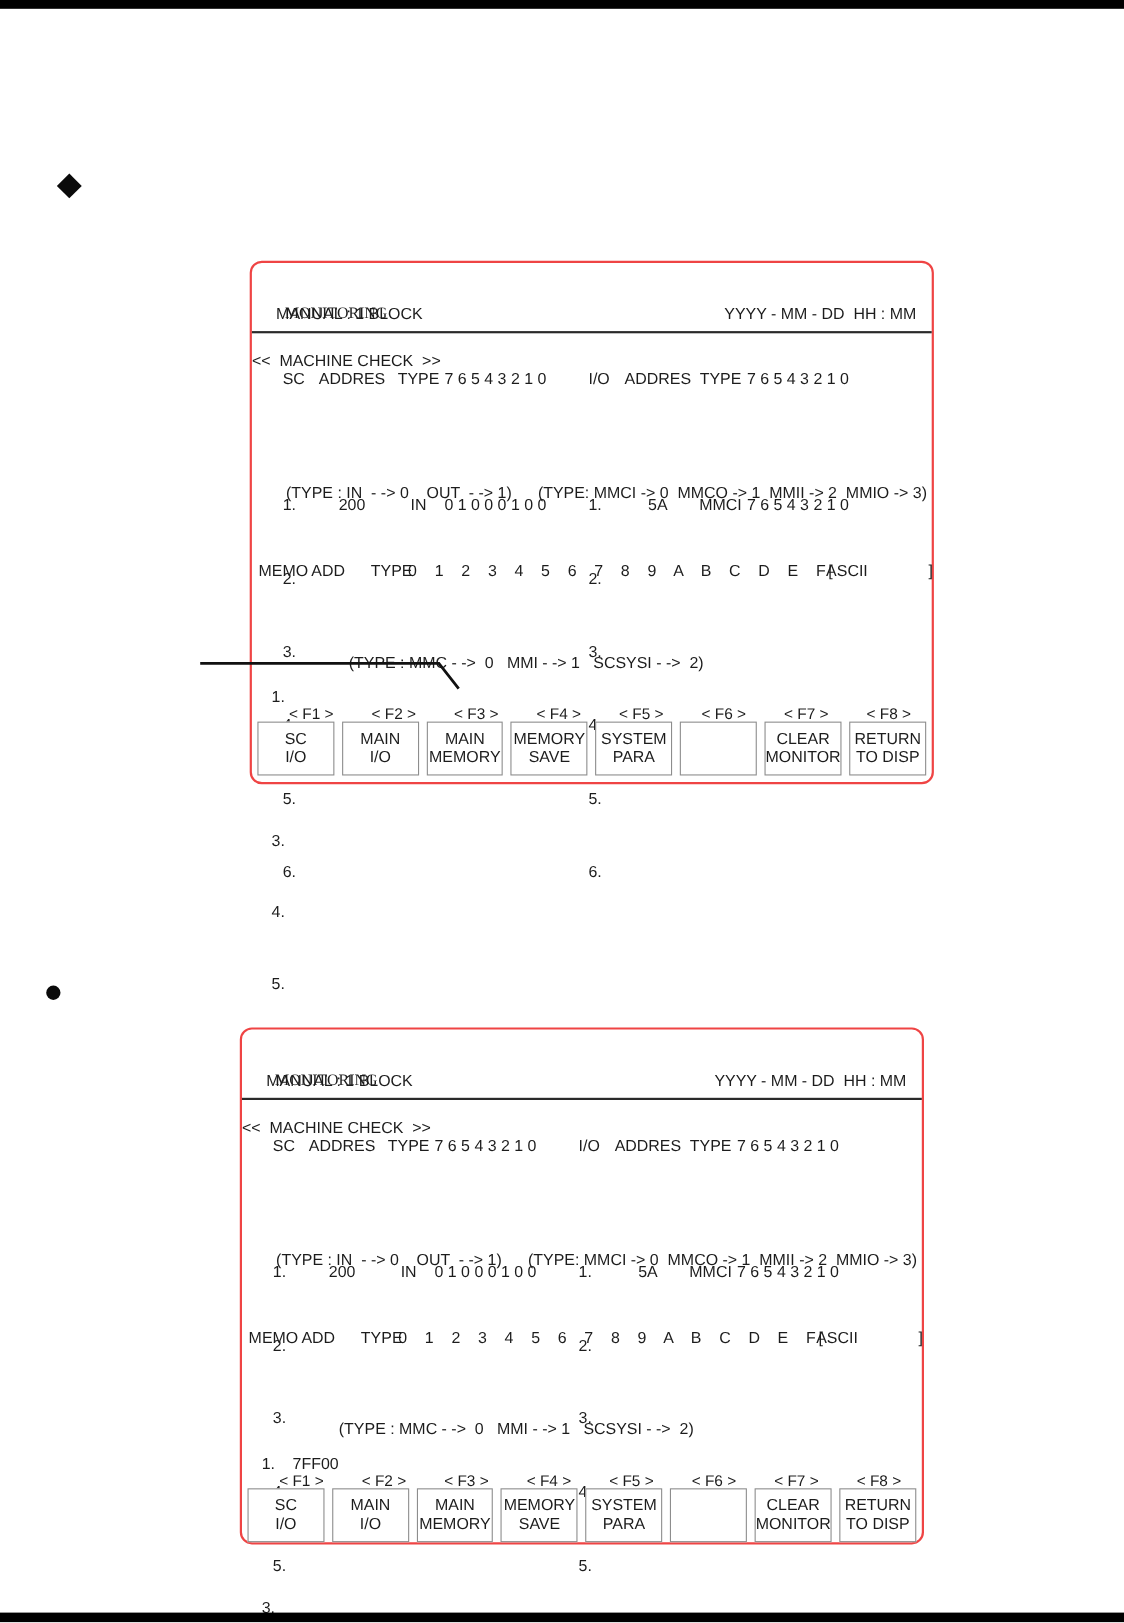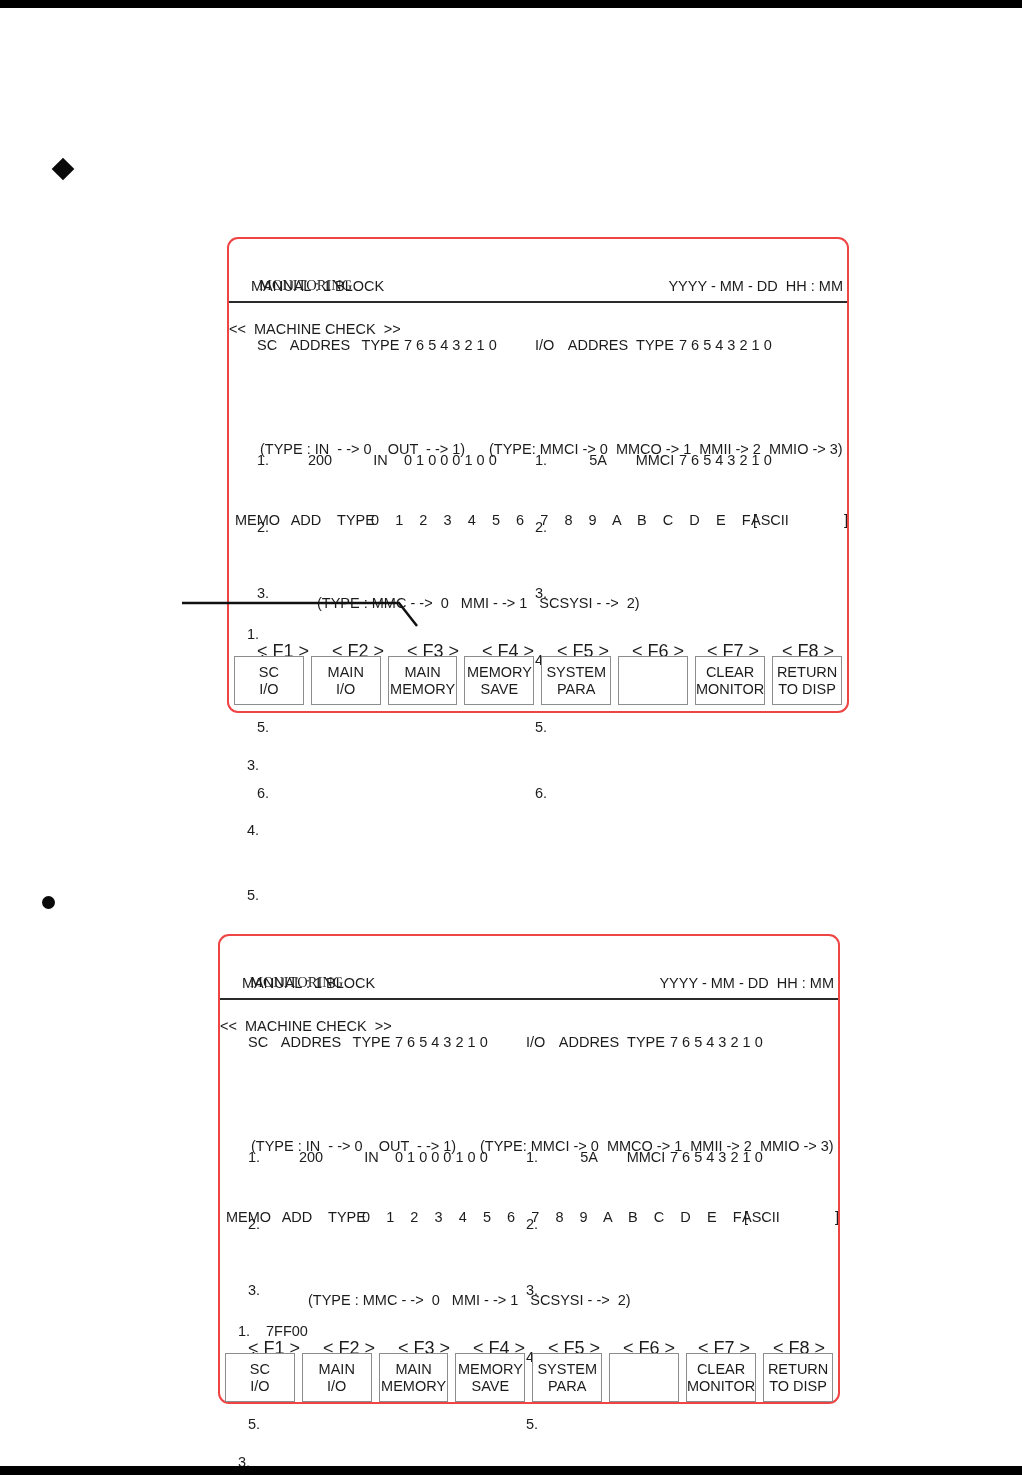--- a/index.html
+++ b/index.html
@@ -11,52 +11,52 @@
   .bullet-circle{position:absolute;left:42px;top:896px;width:13px;height:13px;border-radius:50%;background:#0a0a0a;}
 
   .screen{position:absolute;width:622px;background:#fff;border:2px solid #ef4444;border-radius:11px;
           box-sizing:border-box;font-size:14.5px;white-space:pre;}
   #screen1{left:227px;top:237px;height:476px;}
   #screen2{left:218px;top:934px;height:470px;}
 
   .titlebar{position:relative;height:30px;border-bottom:2px solid #2a2a2a;}
   .tb-left{position:absolute;left:22px;top:0;line-height:30px;}
   .tb-center{position:absolute;left:0;right:0;top:0;text-align:left;line-height:30px;margin-top:43px;}
-  .tb-right{position:absolute;right:4px;top:0;line-height:30px;}
+  .tb-right{position:absolute;right:14px;top:0;line-height:30px;}
 
   .monitoring{position:absolute;left:30px;top:38px;font-family:Liberation Serif, serif;}
 
   .iotable{position:absolute;top:64px;}
   .sc-t{left:28px;width:272px;}
   .io-t{left:306px;width:300px;}
   .trow{display:flex;height:18.6px;align-items:center;}
   .trow.hd{height:20px;}
   .sc-t .c1{width:26px;}  .sc-t .c2{width:74px;text-align:center;}  .sc-t .c3{width:47px;text-align:center;}
   .io-t .c1{width:30px;}  .io-t .c2{width:66px;text-align:center;}  .io-t .c3{width:48px;text-align:center;}
   .c4{flex:1;}
 
   .note-sc{position:absolute;left:31px;top:202px;text-align:right;}
   .note-io{position:absolute;left:260px;top:202px;text-align:center;}
 
   .memo{position:absolute;left:4px;right:4px;top:241px;}
   .mhead{position:relative;height:17.3px;}
   .mhead span{position:absolute;top:0;}
   .mh-memo{left:2px;}
-  .mh-add{left:50px;width:46px;text-align:center;}
+  .mh-add{left:50px;width:46px;}
   .mh-type{left:97px;width:52px;text-align:center;}
   .mh-hex{left:138px;}
   .mh-open{left:520px;}
   .mh-ascii{left:518px;}
   .mh-close{left:611px;}
   .mrow{display:flex;height:17.3px;align-items:center;}
   .mr-num{width:26px;text-align:right;}
   .mr-add{margin-left:16px;}
   .note-memo{position:absolute;left:88px;top:356px;}
 
-  .fkey-labels{position:absolute;left:20px;right:5px;top:402px;display:flex;gap:7px;font-size:18px;}
+  .fkey-labels{position:absolute;left:20px;right:5px;top:402px;display:flex;gap:7px;font-size:14px;}
   .fkey-labels span{flex:1;text-align:center;}
   .fkey-boxes{position:absolute;left:5px;right:5px;top:417px;height:49px;display:flex;gap:7px;}
   .fkey{flex:1;border:1.5px solid #8d8d8d;background:#fff;display:flex;flex-direction:column;
         align-items:center;justify-content:center;line-height:17px;box-sizing:border-box;}
 
   .leader{position:absolute;left:180px;top:595px;width:245px;height:38px;z-index:5;}
 </style>
 </head>
 <body>
 

